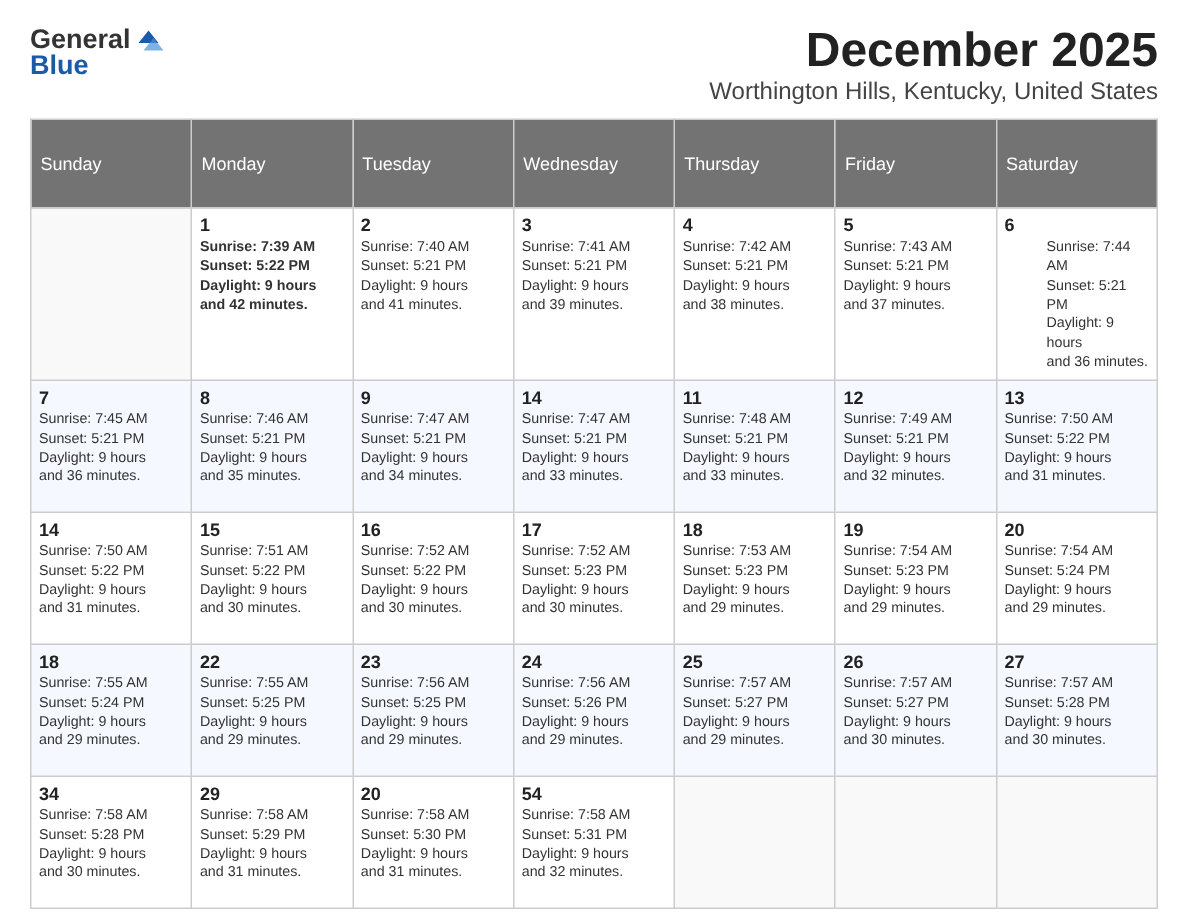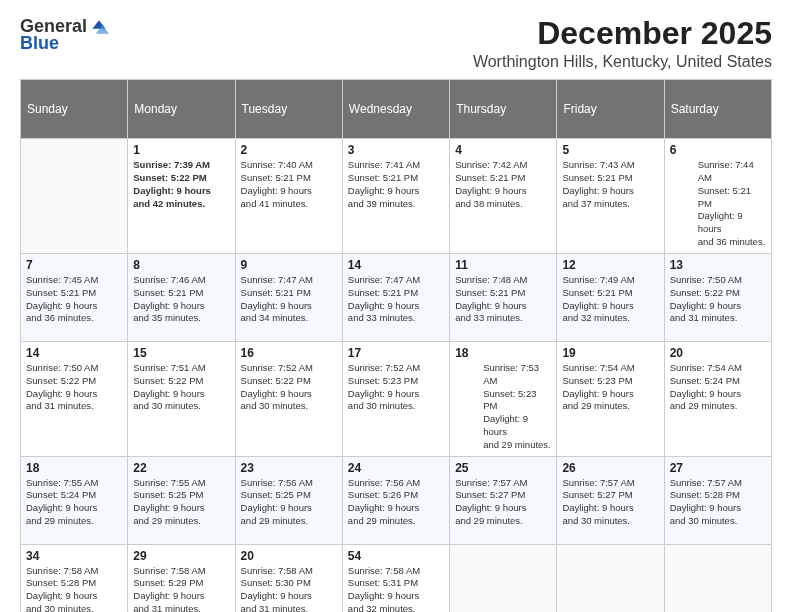--- a/index.html
+++ b/index.html
@@ -248,21 +248,21 @@
           </td>
           <td>
             <div class="day-num">17</div>
             <div class="day-info" style="white-space: pre-line;">Sunrise: 7:52 AM
 Sunset: 5:23 PM
 Daylight: 9 hours
 and 30 minutes.</div>
           </td>
           <td>
             <div class="day-num">18</div>
-            <div class="day-info" style="white-space: pre-line; margin-left: 28px;">Sunrise: 7:53 AM
+            <div class="day-info" style="white-space: pre-line;">Sunrise: 7:53 AM
 Sunset: 5:23 PM
 Daylight: 9 hours
 and 29 minutes.</div>
           </td>
           <td>
             <div class="day-num">19</div>
             <div class="day-info" style="white-space: pre-line;">Sunrise: 7:54 AM
 Sunset: 5:23 PM
 Daylight: 9 hours
 and 29 minutes.</div>

